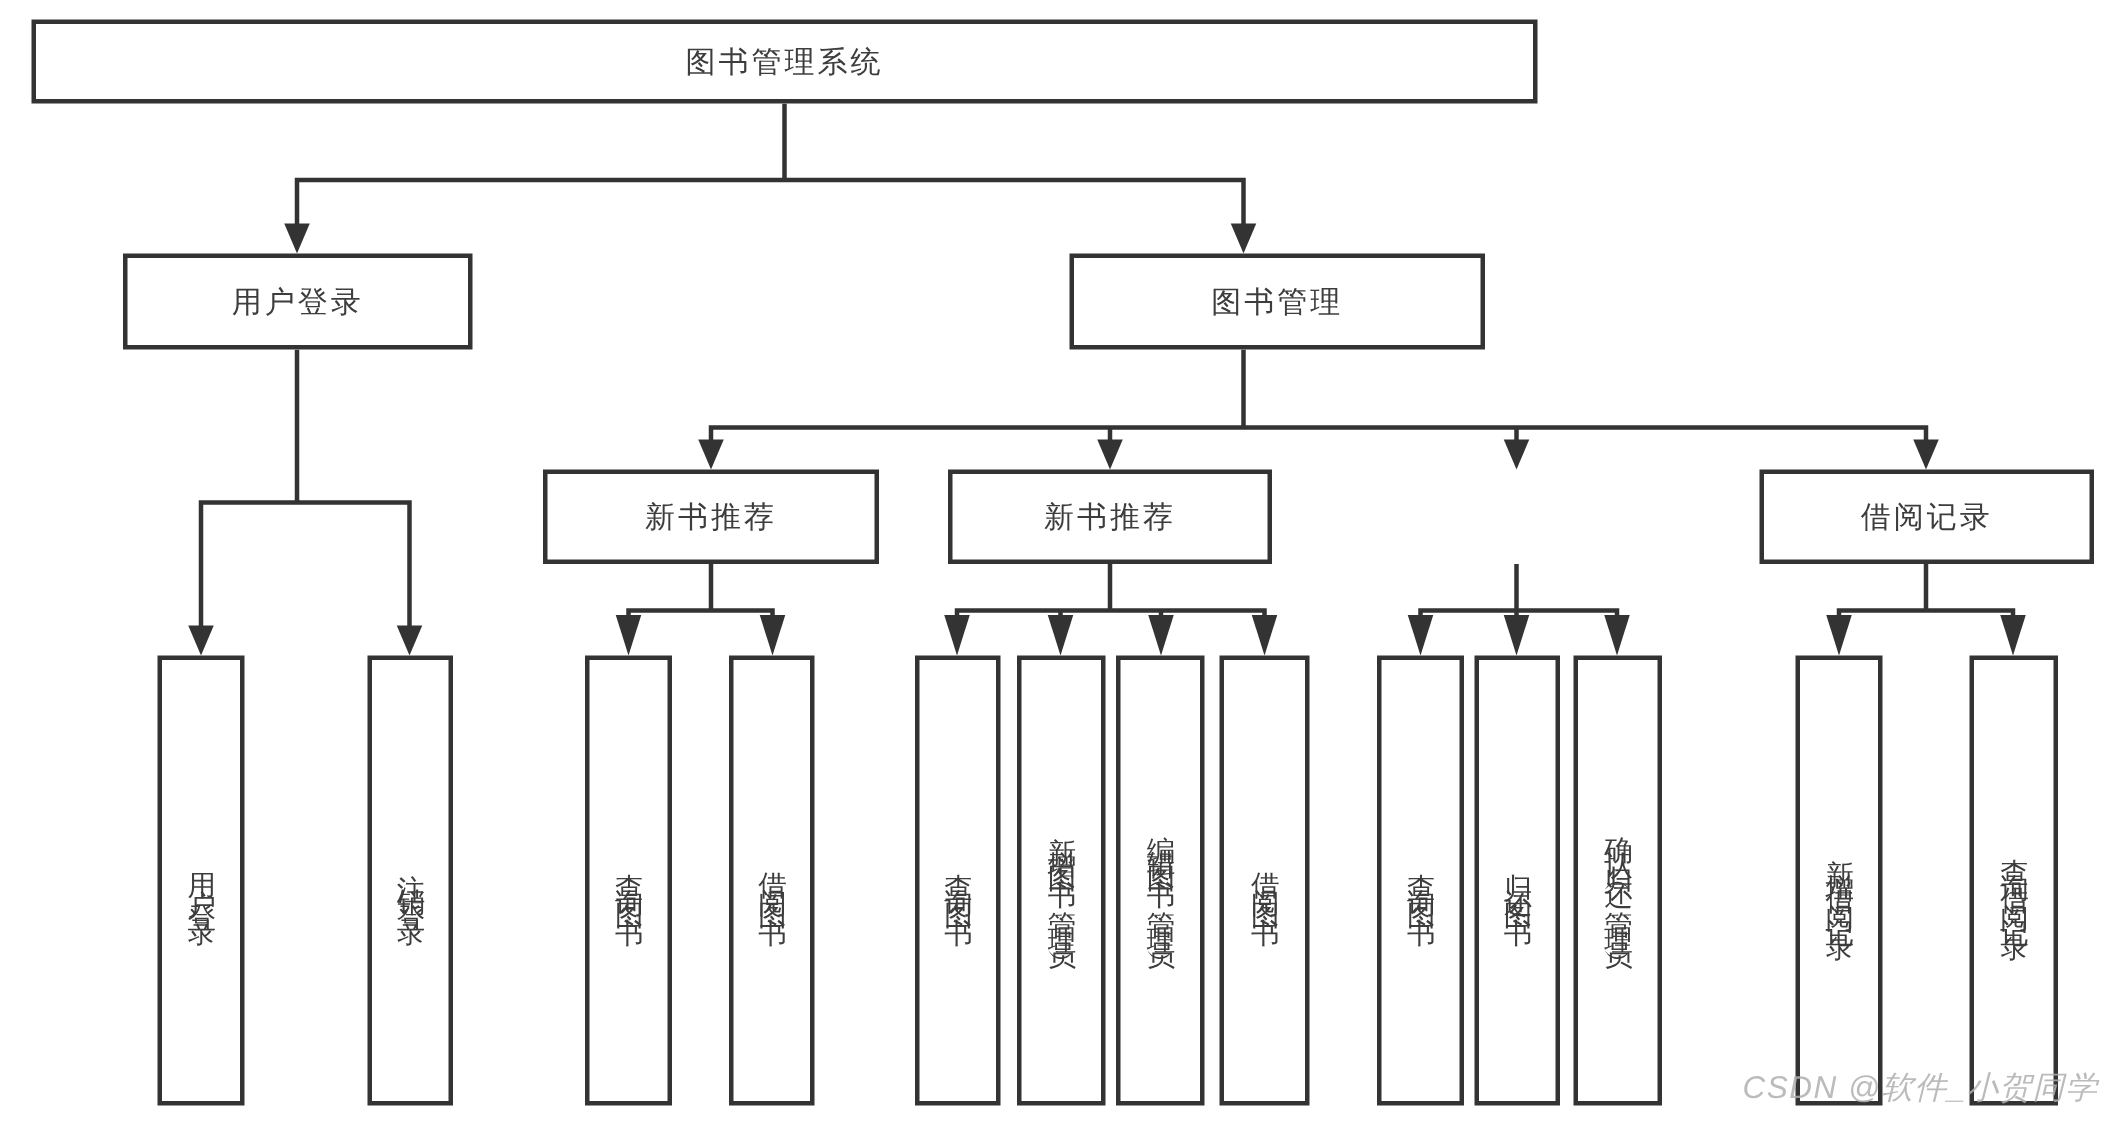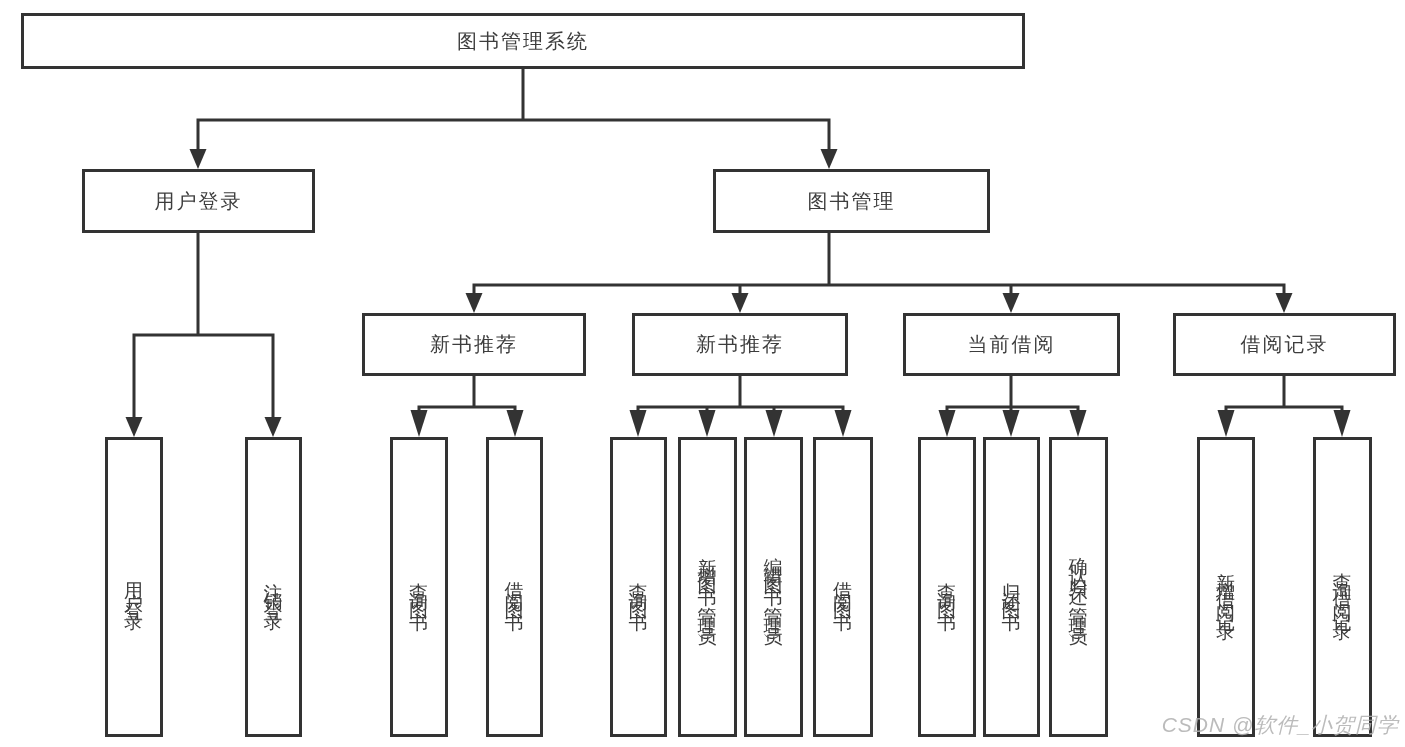--- a/index.html
+++ b/index.html
@@ -89,23 +89,20 @@
   <div class="box" style="left:713px;top:169px;width:277px;height:64px">
     <span>图书管理</span>
   </div>
 
   <div class="box" style="left:362px;top:313px;width:224px;height:63px">
     <span>新书推荐</span>
   </div>
   <div class="box" style="left:632px;top:313px;width:216px;height:63px">
     <span>新书推荐</span>
   </div>
-  <div class="box" style="left:903px;top:313px;width:217px;height:63px">
-    <span>当前借阅</span>
-  </div>
   <div class="box" style="left:1173px;top:313px;width:223px;height:63px">
     <span>借阅记录</span>
   </div>
 
   <div class="box vbox" style="left:105px;top:437px;width:58px;height:300px">
     <span>用户登录</span>
   </div>
   <div class="box vbox" style="left:245px;top:437px;width:57px;height:300px">
     <span>注销登录</span>
   </div>

